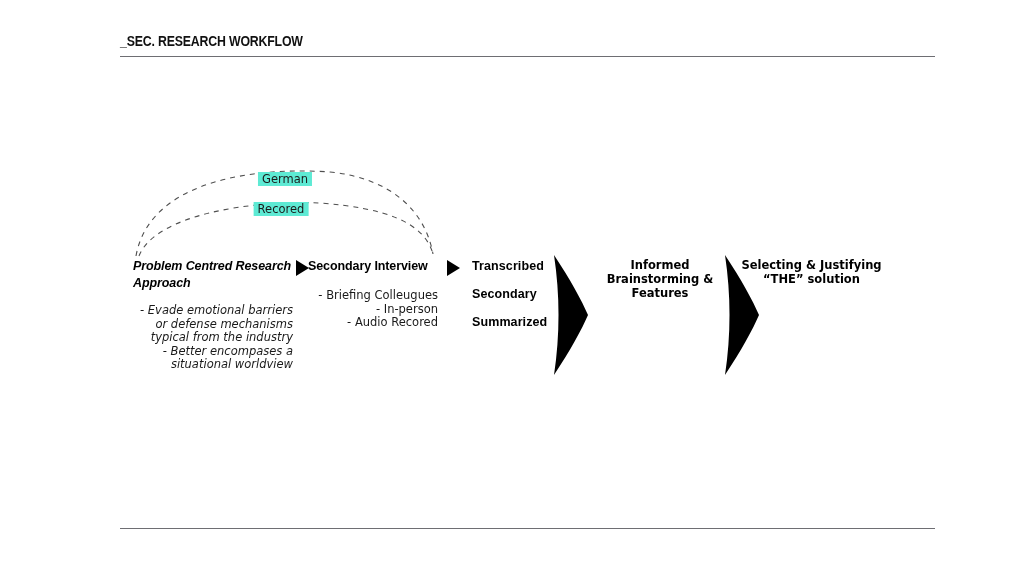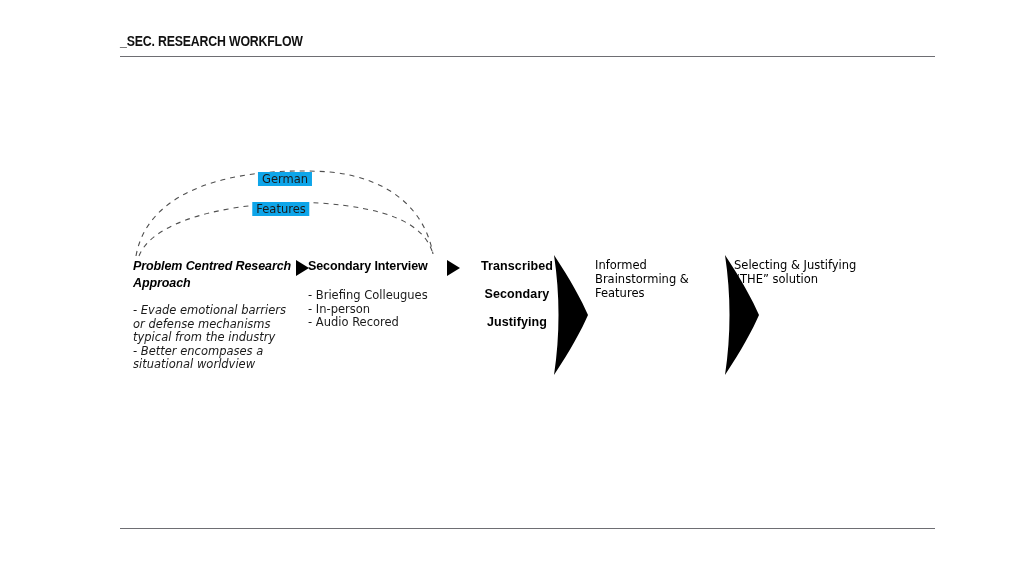--- a/index.html
+++ b/index.html
@@ -56,21 +56,21 @@
     height: 576px;
     pointer-events: none;
   }
 
   .arc-label {
     position: absolute;
     font-family: "DejaVu Sans", sans-serif;
     font-size: 11.5px;
     font-weight: normal;
     color: #1a1a1a;
-    background: #0ea5e9;
+    background: #5eead4;
     padding: 0 4px;
     white-space: nowrap;
     transform: translate(-50%, -50%);
   }
   .arc-label-german  { left: 285px; top: 179px; }
   .arc-label-spanish { left: 281px; top: 209px; }
 
   
   .stage {
     position: absolute;
@@ -79,38 +79,40 @@
   .stage-title {
     font-family: "Liberation Sans", sans-serif;
     font-size: 12.5px;
     font-weight: bold;
     line-height: 17px;
     color: #000000;
     letter-spacing: -0.1px;
   }
   .stage-title.light {
     font-family: "DejaVu Sans", sans-serif;
-    font-weight: normal;
+    font-weight: bold;
     font-size: 11.5px;
     line-height: 14px;
     letter-spacing: 0;
+    text-align: center;
   }
   .stage-body {
     margin-top: 12px;
     font-family: "DejaVu Sans", sans-serif;
     font-size: 11.5px;
     line-height: 13.6px;
     color: #1a1a1a;
     white-space: pre-line;
+    text-align: right;
   }
   .stage-body.tight { margin-top: 14px; }
 
   .stage-1 { left: 133px; width: 160px; font-style: italic; }
   .stage-2 { left: 308px; width: 130px; }
-  .stage-3 { left: 472px; width: 90px; text-align: center; }
+  .stage-3 { left: 472px; width: 90px; }
   .stage-4 { left: 595px; width: 130px; }
   .stage-5 { left: 734px; width: 155px; }
 
   
   .word-list { position: relative; }
   .word-item {
     font-family: "Liberation Sans", sans-serif;
     font-size: 12.5px;
     font-weight: bold;
     letter-spacing: 0.1px;
@@ -151,21 +153,21 @@
   <div class="slide-title">_SEC. RESEARCH WORKFLOW</div>
   <div class="rule rule-top"></div>
   <div class="rule rule-bottom"></div>
 
   <svg class="arcs" viewBox="0 0 1024 576" xmlns="http://www.w3.org/2000/svg">
     <path d="M 136 256 C 150 178 260 167 330 172 C 390 178 425 210 433 254" fill="none" stroke="#4f4f4f" stroke-width="1.1" stroke-dasharray="5 5" stroke-linecap="butt"></path>
     <path d="M 139 256 C 155 215 250 200 320 203 C 385 208 424 222 433 254" fill="none" stroke="#4f4f4f" stroke-width="1.1" stroke-dasharray="5 5" stroke-linecap="butt"></path>
   </svg>
 
   <div class="arc-label arc-label-german">German</div>
-  <div class="arc-label arc-label-spanish">Features</div>
+  <div class="arc-label arc-label-spanish">Recored</div>
 
   <div class="stage stage-1">
     <div class="stage-title">Problem Centred Research Approach</div>
     <div class="stage-body">- Evade emotional barriers or defense mechanisms typical from the industry
 -  Better encompases a
    situational worldview</div>
   </div>
 
   <div class="tri-small tri-1"></div>
 
@@ -175,21 +177,21 @@
 - In-person
 - Audio Recored</div>
   </div>
 
   <div class="tri-small tri-2"></div>
 
   <div class="stage stage-3">
     <div class="word-list">
       <div class="word-item">Transcribed</div>
       <div class="word-item">Secondary</div>
-      <div class="word-item">Justifying</div>
+      <div class="word-item">Summarized</div>
     </div>
   </div>
 
   <svg class="arrow-big arrow-big-1" viewBox="0 0 38 120" xmlns="http://www.w3.org/2000/svg">
     <path d="M 2 0 C 8 40 8 80 2 120 C 18 96 30 74 36 60 C 30 46 18 24 2 0 Z" fill="#000000"></path>
   </svg>
 
   <div class="stage stage-4">
     <div class="stage-title light">Informed Brainstorming &amp; Features</div>
   </div>

